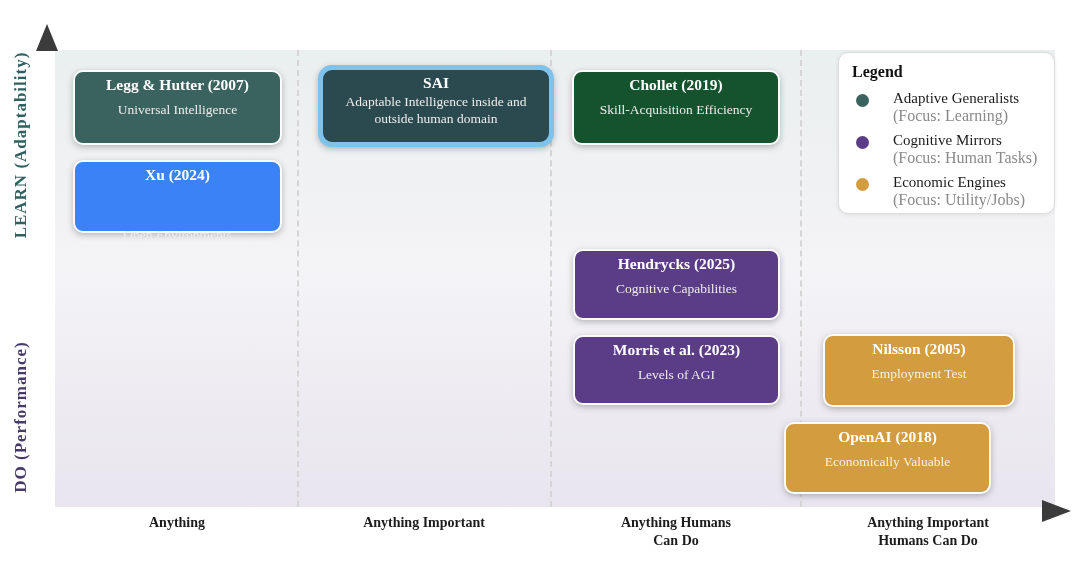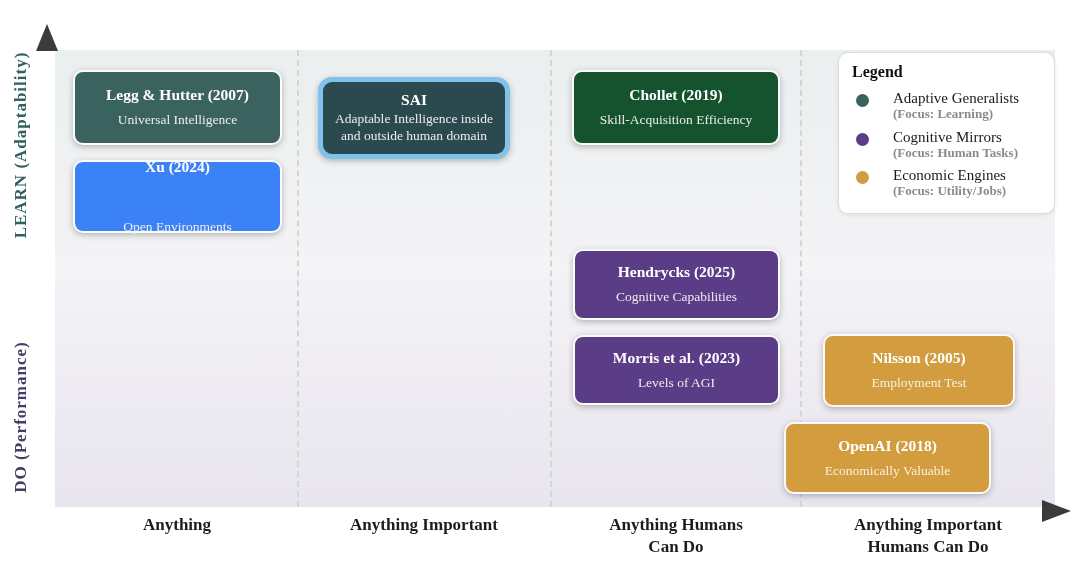--- a/index.html
+++ b/index.html
@@ -21,50 +21,50 @@
   #arrow-right{position:absolute;left:1042px;top:500px;width:0;height:0;
     border-top:11px solid transparent;border-bottom:11px solid transparent;border-left:29px solid #3B3B3B;}
 
   
   .ylabel{position:absolute;font-weight:bold;font-size:17px;letter-spacing:1px;
     text-align:center;transform:rotate(-90deg);white-space:nowrap;}
   #ylabel-learn{width:220px;height:22px;left:-88px;top:134px;}
   #ylabel-do{width:200px;height:22px;left:-78px;top:406px;}
 
   
-  .node{position:absolute;display:flex;flex-direction:column;justify-content:center;align-items:center;
+  .node{position:absolute;display:flex;flex-direction:column;align-items:center;
     border-radius:10px;border:2px solid #FBFBFB;box-shadow:0 2px 6px rgba(80,80,80,.38);
     color:#fff;text-align:center;box-sizing:border-box;padding:4px 8px;}
   .node .t{font-weight:bold;font-size:15.5px;margin-bottom:9px;line-height:1.1;}
   .node .s{font-size:13.5px;color:#EDEDED;line-height:1.25;}
   #node-legg{left:73px;top:70px;width:209px;height:75px;}
   #node-xu{left:73px;top:160px;width:209px;height:73px;}
-  #node-sai{left:318px;top:65px;width:192px;height:82px;border:5px solid #7FC2EC;border-radius:14px;margin-top:12px;}
+  #node-sai{left:318px;top:65px;width:236px;height:82px;border:5px solid #7FC2EC;border-radius:14px;}
   #node-sai .t{margin-bottom:3px;}
   #node-chollet{left:572px;top:70px;width:208px;height:75px;}
   #node-hendrycks{left:573px;top:249px;width:207px;height:71px;}
   #node-morris{left:573px;top:335px;width:207px;height:70px;}
   #node-wozniak{left:572px;top:422px;width:208px;height:73px;}
   #node-nilsson{left:823px;top:334px;width:192px;height:73px;}
   #node-openai{left:784px;top:422px;width:207px;height:72px;}
   #node-nilsson .s,#node-openai .s{color:#F6F1E4;}
 
   
   #legend{position:absolute;left:838px;top:52px;width:217px;height:162px;background:#FFFFFF;
     border:1.5px solid #DCDCDC;border-radius:10px;box-shadow:0 1px 4px rgba(0,0,0,.08);
     padding:10px 13px;box-sizing:border-box;}
   #legend .legend-title{font-weight:bold;font-size:16px;color:#111;margin-bottom:9px;}
   .legend-item{display:flex;align-items:flex-start;gap:24px;margin-bottom:7px;margin-left:4px;}
   .legend-dot{width:13px;height:13px;border-radius:50%;margin-top:4px;flex:none;}
   .legend-label{font-size:15px;color:#1A1A1A;line-height:1.12;}
-  .legend-focus{font-size:13px;color:#8A8A8A;line-height:1.15;font-weight:bold;}
+  .legend-focus{font-size:16px;color:#8A8A8A;line-height:1.15;}
 
   
   .xlab{position:absolute;top:514px;width:250px;text-align:center;font-weight:bold;
-    font-size:17px;color:#1C1C1C;line-height:1.3;}
+    font-size:14px;color:#1C1C1C;line-height:1.3;}
   #xlab-0{left:52px;} #xlab-1{left:299px;} #xlab-2{left:551px;} #xlab-3{left:803px;}
 </style>
 </head>
 <body>
 
 <div id="canvas">
 
   <div id="plot"></div>
   <div class="sep" id="sep-1"></div>
   <div class="sep" id="sep-2"></div>

